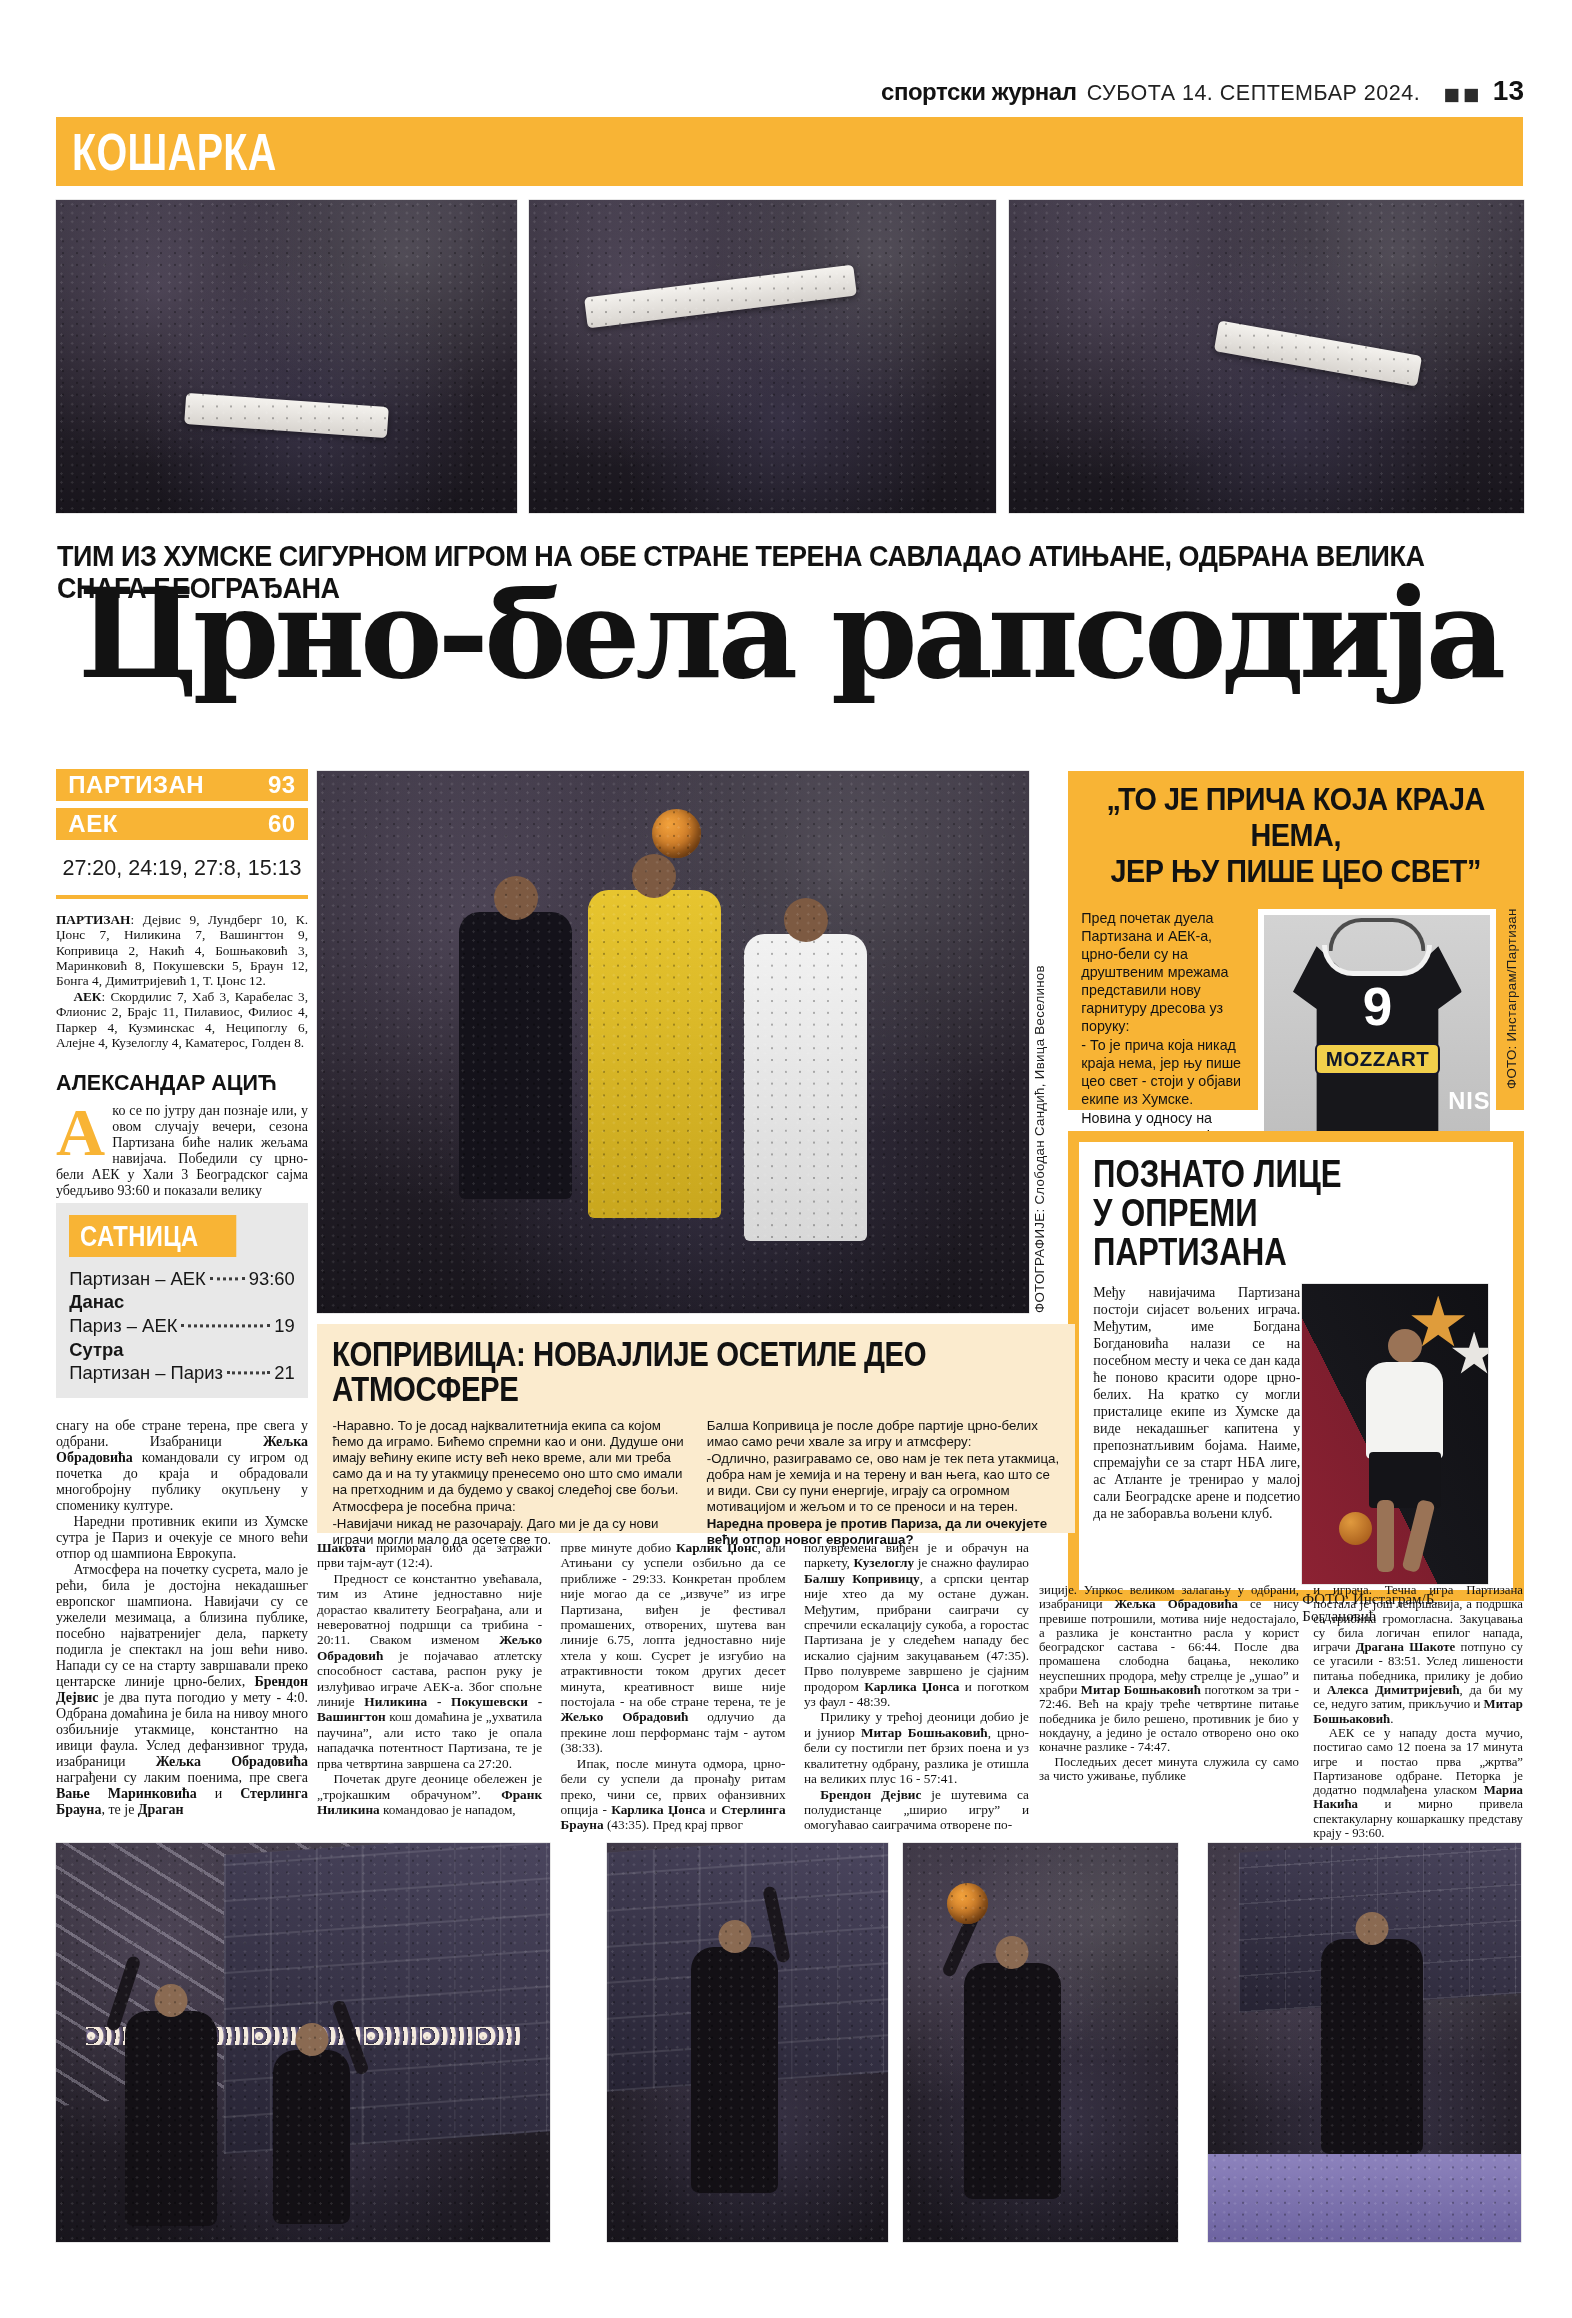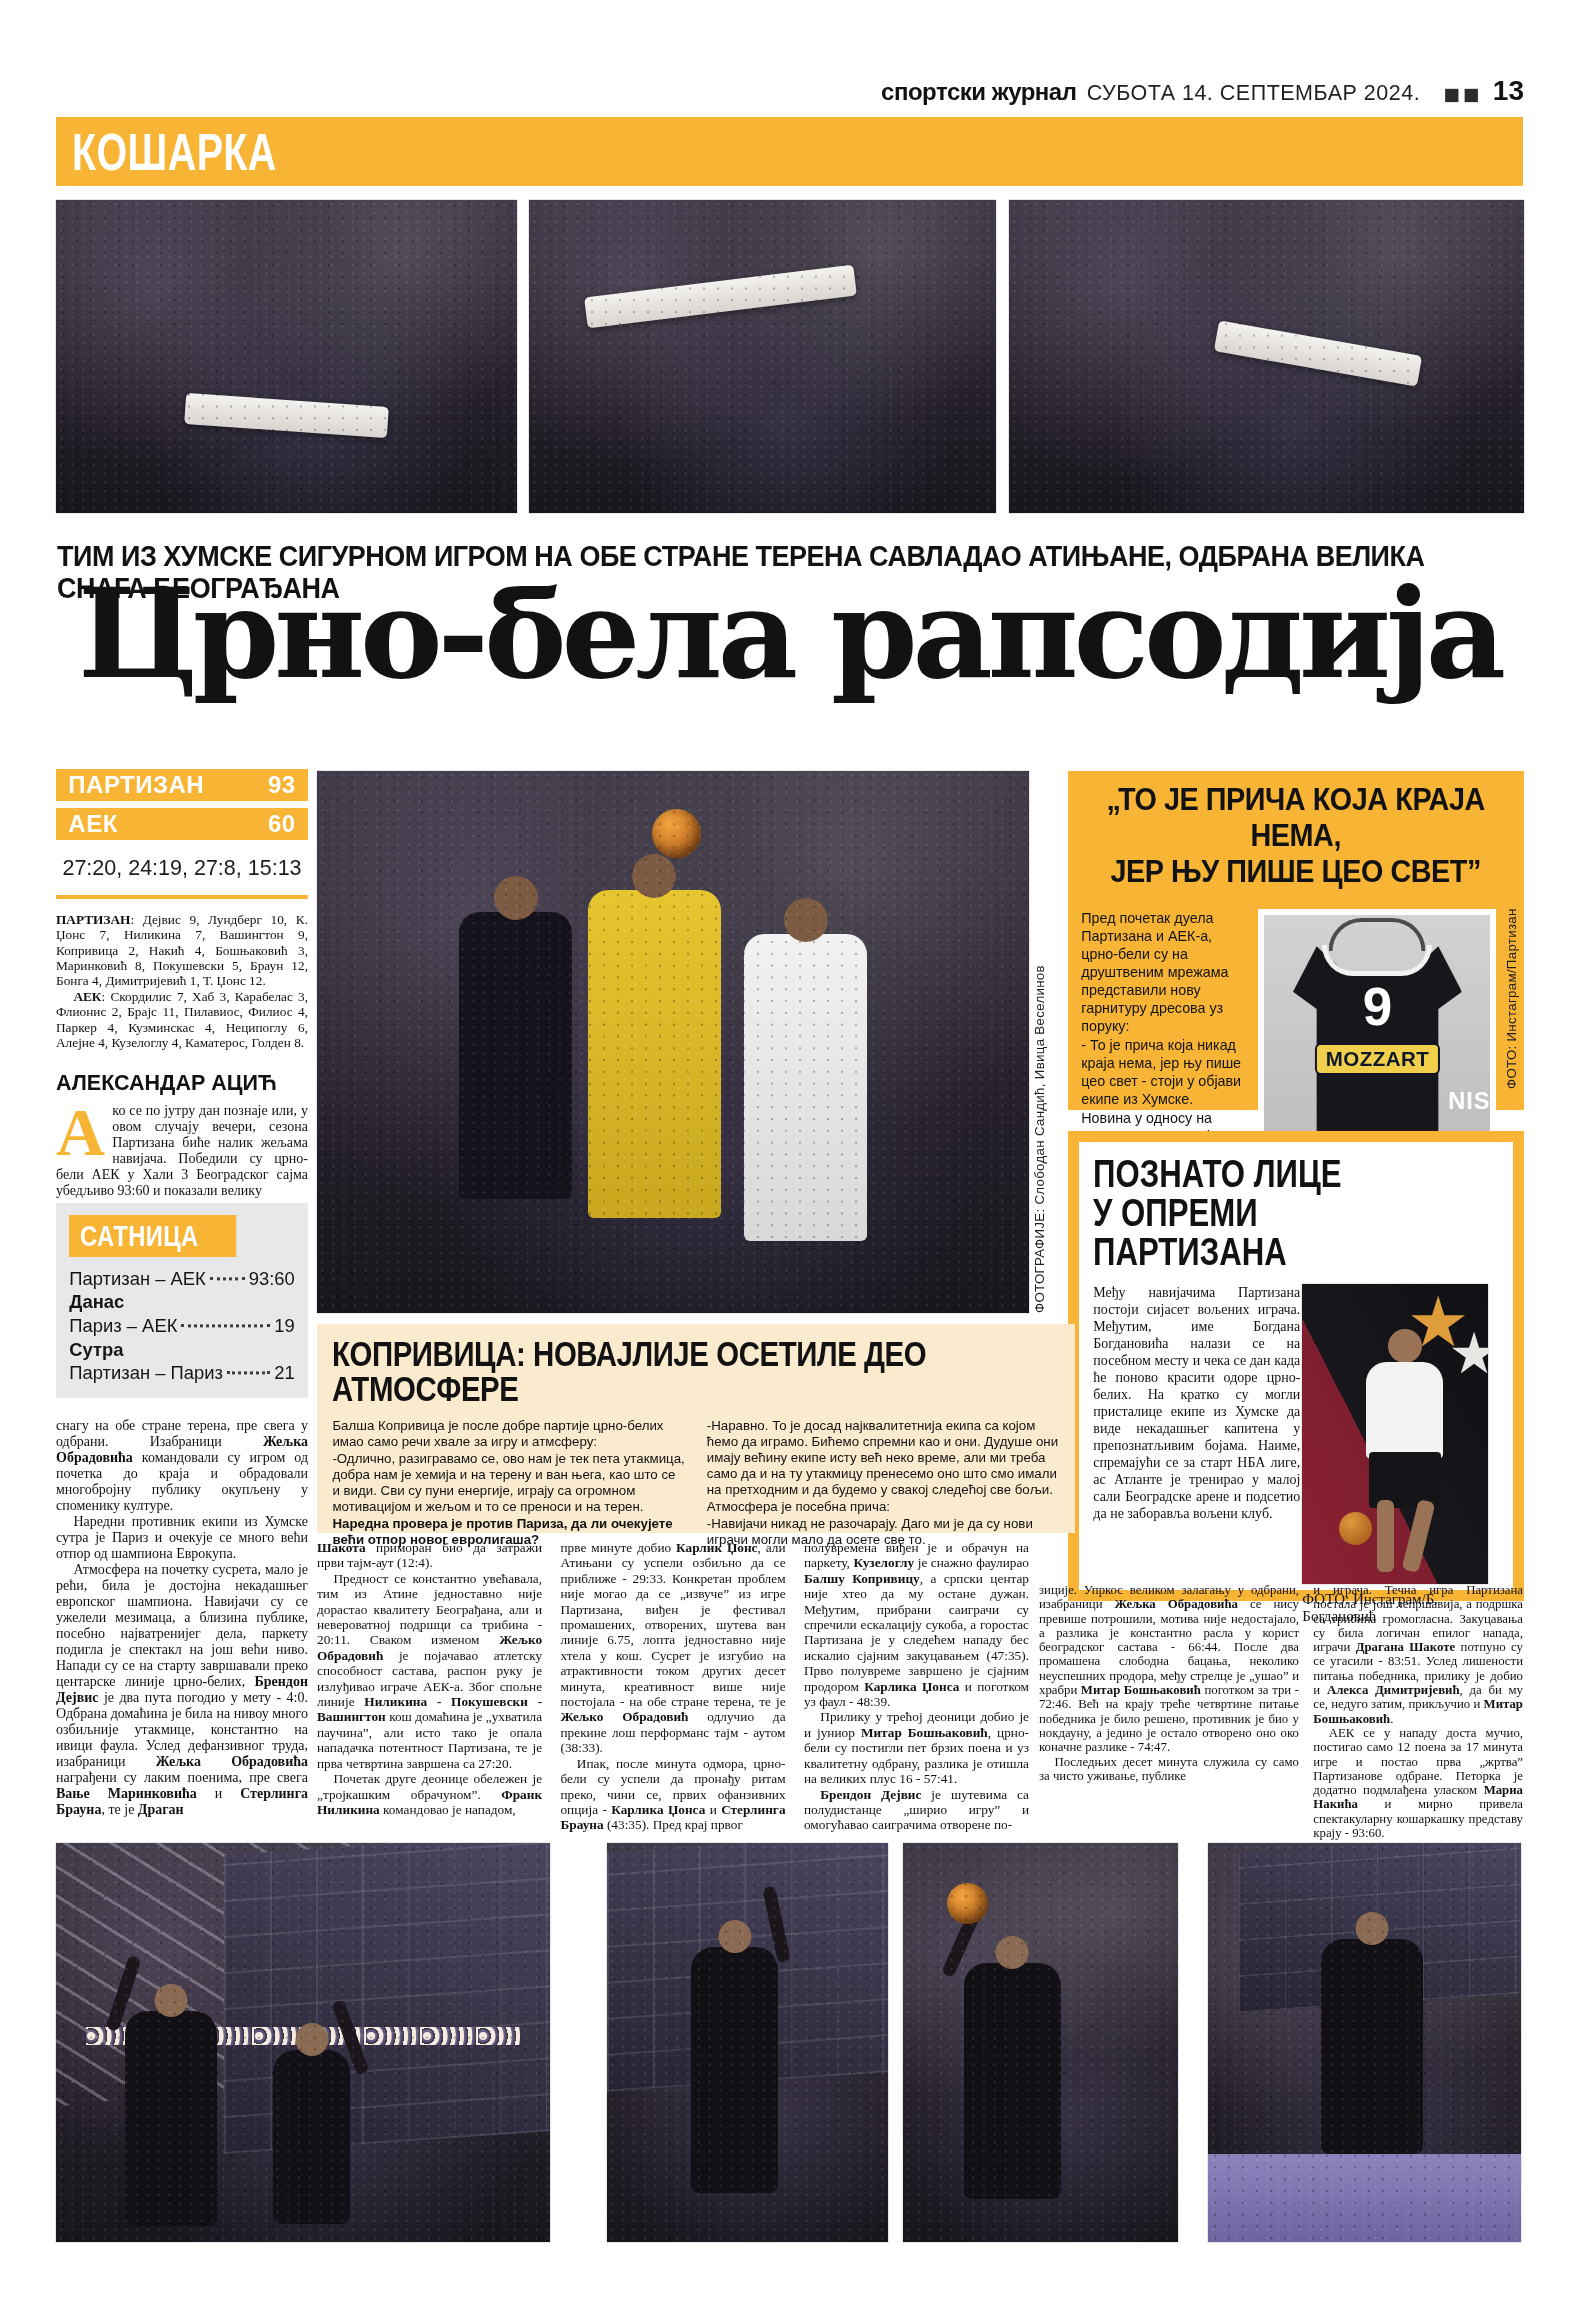--- a/index.html
+++ b/index.html
@@ -269,28 +269,28 @@
         </div>
         <div class="known-caption">ФОТО: Инстаграм/Б. Богдановић</div>
       </div>
     </div>
   </div>
 
   <div class="int-box">
     <div class="int-title">КОПРИВИЦА: НОВАЈЛИЈЕ ОСЕТИЛЕ ДЕО АТМОСФЕРЕ</div>
     <div class="int-cols">
       <div class="int-col">
+        <p><span>-Наравно. То је досад најквалитетнија екипа са којом ћемо да играмо. Бићемо спремни као и они. Дудуше они имају већину екипе исту већ неко време, али ми треба само да и на ту утакмицу пренесемо оно што смо имали на претходним и да будемо у свакој следећој све бољи.</span></p>
+        <p><span>Атмосфера је посебна прича:</span></p>
+        <p><span>-Навијачи никад не разочарају. Даго ми је да су нови играчи могли мало да осете све то.</span></p>
+      </div>
+      <div class="int-col">
         <p><span>Балша Копривица је после добре партије црно-белих имао само речи хвале за игру и атмсферу:</span></p>
         <p><span>-Одлично, разигравамо се, ово нам је тек пета утакмица, добра нам је хемија и на терену и ван њега, као што се и види. Сви су пуни енергије, играју са огромном мотивацијом и жељом и то се преноси и на терен.</span></p>
         <p><span></span><b>Наредна провера је против Париза, да ли очекујете већи отпор новог евролигаша?</b><span></span></p>
-      </div>
-      <div class="int-col">
-        <p><span>-Наравно. То је досад најквалитетнија екипа са којом ћемо да играмо. Бићемо спремни као и они. Дудуше они имају већину екипе исту већ неко време, али ми треба само да и на ту утакмицу пренесемо оно што смо имали на претходним и да будемо у свакој следећој све бољи.</span></p>
-        <p><span>Атмосфера је посебна прича:</span></p>
-        <p><span>-Навијачи никад не разочарају. Даго ми је да су нови играчи могли мало да осете све то.</span></p>
       </div>
     </div>
   </div>
 
   <div class="mid-cols">
     <div class="mid-col">
       <p><span></span><b>Шакота</b><span> приморан био да затражи први тајм-аут (12:4).</span></p>
       <p><span>Предност се константно увећавала, тим из Атине једноставно није дорастао квалитету Београђана, али и невероватној подршци са трибина - 20:11. Сваком изменом </span><b>Жељко Обрадовић</b><span> је појачавао атлетску способност састава, распон руку је излуђивао играче АЕК-а. Због спољне линије </span><b>Ниликина - Покушевски - Вашингтон</b><span> кош домаћина је „ухватила паучина”, али исто тако је опала нападачка потентност Партизана, те је прва четвртина завршена са 27:20.</span></p>
       <p><span>Почетак друге деонице обележен је „тројкашким обрачуном”. </span><b>Франк Ниликина</b><span> командовао је нападом,</span></p>
     </div>

